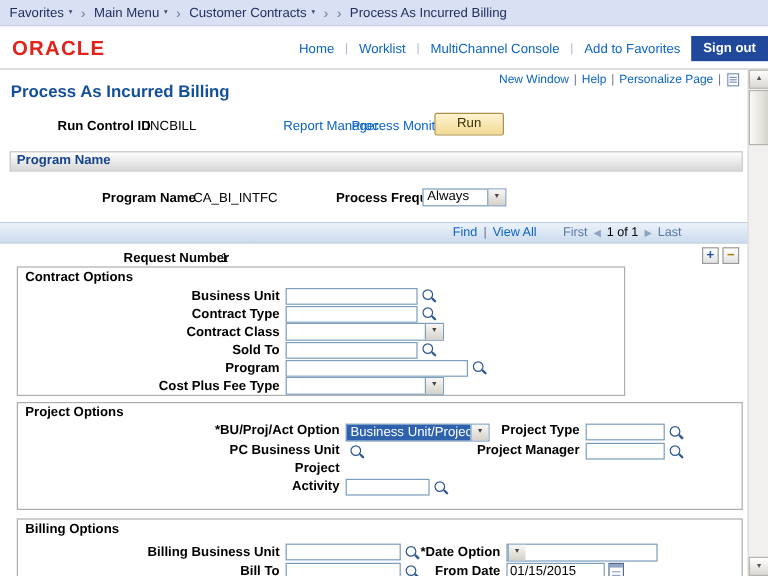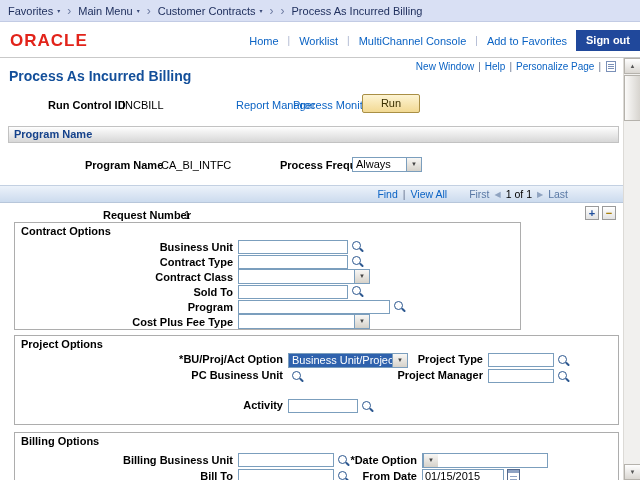--- a/index.html
+++ b/index.html
@@ -247,20 +247,21 @@
     <span class="pr-lbl" style="top:33px;">PC Business Unit</span>
     <div class="pr-fld" style="top:32px;">
       <span class="lookup"></span>
     </div>
     <span class="pr-lbl2" style="top:33px;">Project Manager</span>
     <div class="pr-fld2" style="top:32px;">
       <input class="inp w66" value="" style="">
       <span class="lookup"></span>
     </div>
 
+    <span class="pr-lbl" style="top:48px;">Project</span>
 
     <span class="pr-lbl" style="top:63px;">Activity</span>
     <div class="pr-fld" style="top:62px;">
       <input class="inp w70" value="" style="">
       <span class="lookup"></span>
     </div>
   </div>
 
   <div class="gbox" style="left:14px;top:432px;width:605px;height:56px;">
     <span class="gtitle">Billing Options</span>

